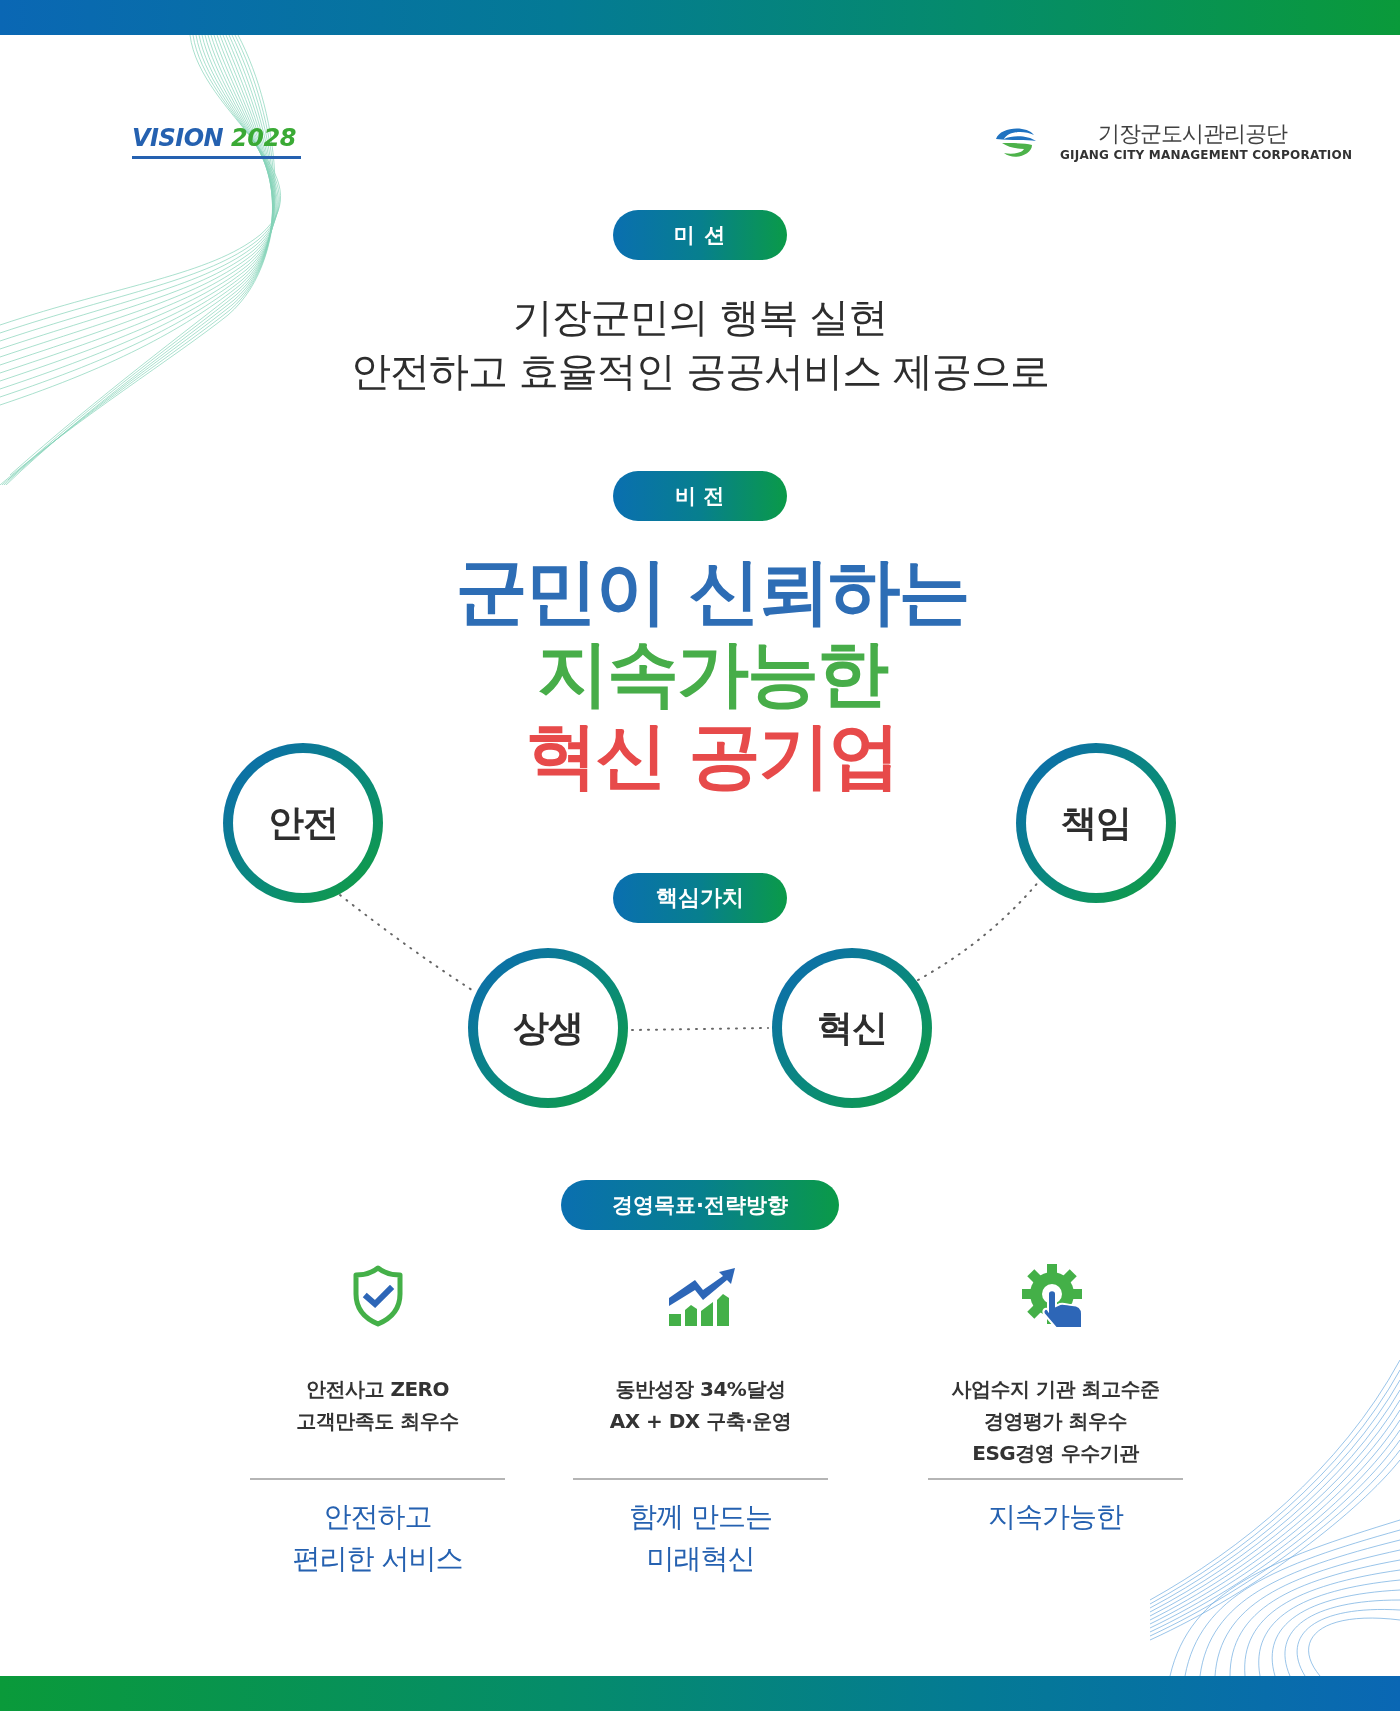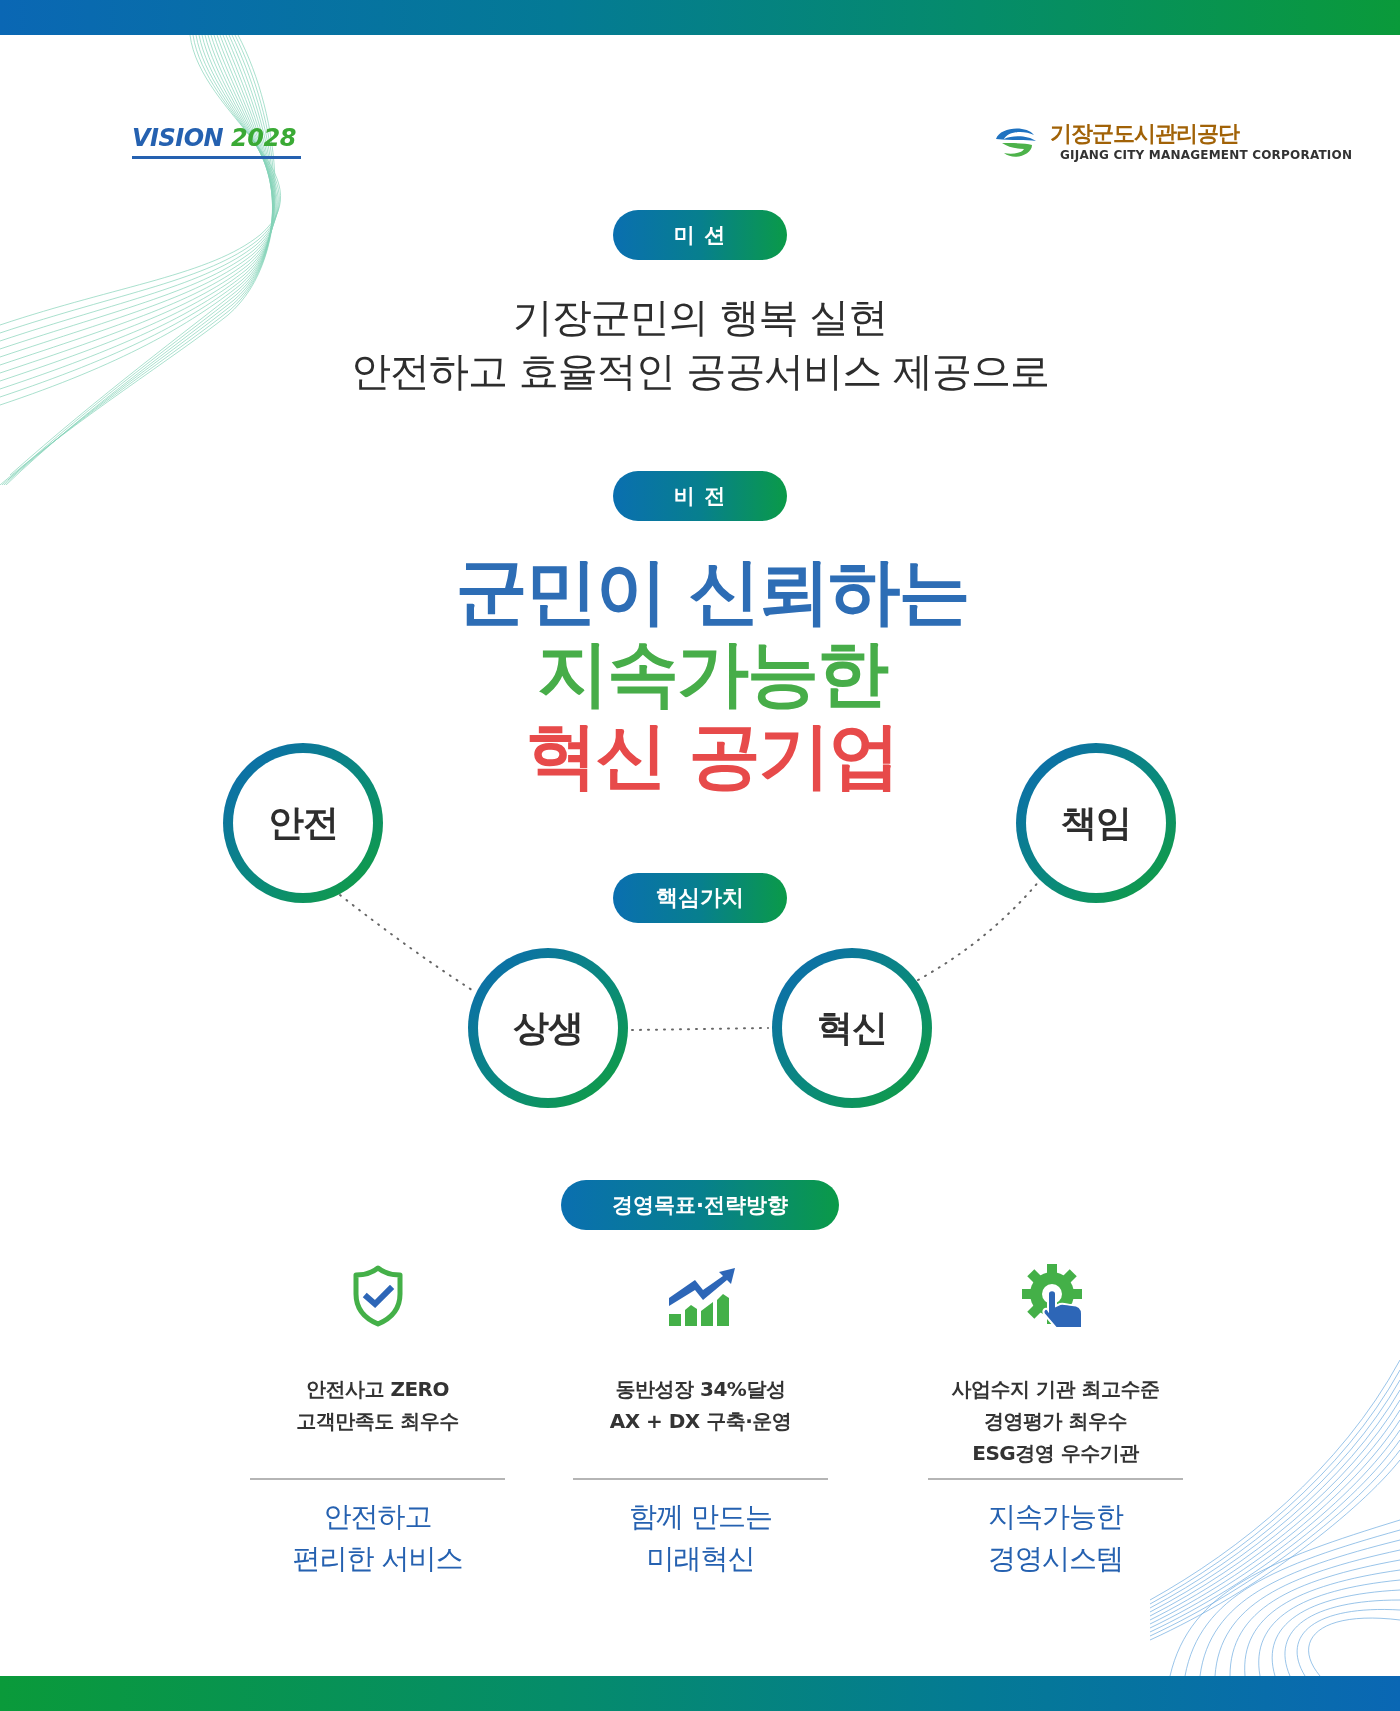--- a/index.html
+++ b/index.html
@@ -14,21 +14,21 @@
   .deco { position: absolute; pointer-events: none; }
 
   .vision-mark { position: absolute; left: 132px; top: 124px; width: 170px; }
   .vision-mark .txt { font-family: "DejaVu Sans", sans-serif; font-weight: bold; font-style: italic; font-size: 24px; letter-spacing: -0.5px; }
   .vision-mark .v { color: #2561b0; }
   .vision-mark .y { color: #3aaa35; }
   .vision-mark .line { margin-top: 4px; height: 3px; background: #2561b0; width: 169px; }
 
   .logo { position: absolute; left: 990px; top: 122px; display: flex; align-items: center; }
   .logo .mark { width: 52px; height: 38px; margin-right: 8px; }
-  .logo .ko { font-family: "DejaVu Sans", sans-serif; font-weight: bold; font-size: 22px; color: #a16207; letter-spacing: -1px; line-height: 24px; }
+  .logo .ko { font-family: "DejaVu Sans", sans-serif; font-weight: normal; font-size: 22px; color: #404040; letter-spacing: -1px; line-height: 24px; margin-left: 48px; }
   .logo .en { font-family: "DejaVu Sans", sans-serif; font-weight: bold; font-size: 12px; color: #333; margin-top: 2px; letter-spacing: 0.2px; padding-left: 10px; }
 
   .pill { position: absolute; height: 50px; border-radius: 25px;
     background: linear-gradient(90deg, #0a6fb0 0%, #077f8e 50%, #0a9a48 100%);
     color: #fff; font-weight: bold; font-size: 21px; display: flex; align-items: center; justify-content: center;
     letter-spacing: 1px; }
 
   .mission-text { position: absolute; left: 0; width: 1400px; top: 290px; text-align: center;
     font-size: 40px; line-height: 54px; color: #2d2d2d; letter-spacing: -1px; }
 
@@ -123,21 +123,21 @@
     <div class="en">GIJANG CITY MANAGEMENT CORPORATION</div>
   </div>
 </div>
 
 <div class="pill" style="left:613px;top:210px;width:174px;">미 션</div>
 <div class="mission-text">
   <div>기장군민의 행복 실현</div>
   <div>안전하고 효율적인 공공서비스 제공으로</div>
 </div>
 
-<div class="pill" style="left:613px;top:471px;width:174px;">비 전</div>
+<div class="pill" style="left:613px;top:471px;width:174px;font-family:Liberation Serif, serif;">비 전</div>
 <div class="vision-title">
   <div class="l1">군민이 신뢰하는</div>
   <div class="l2">지속가능한</div>
   <div class="l3">혁신 공기업</div>
 </div>
 
 <svg class="deco" style="left:0;top:0;" width="1400" height="1711">
   <g fill="none" stroke="#666" stroke-width="2" stroke-dasharray="1 7" stroke-linecap="round">
     <path d="M340 895 Q 410 950 472 990"></path>
     <path d="M632 1030 L 768 1028"></path>
@@ -220,15 +220,14 @@
     </svg>
   </div>
   <div class="items">
     <div>사업수지 기관 최고수준</div>
     <div>경영평가 최우수</div>
     <div>ESG경영 우수기관</div>
   </div>
   <div class="sep"></div>
   <div class="strategy">
     <div>지속가능한</div>
-    <div>경영시스템</div>
   </div>
 </div>
 
 </body></html>

